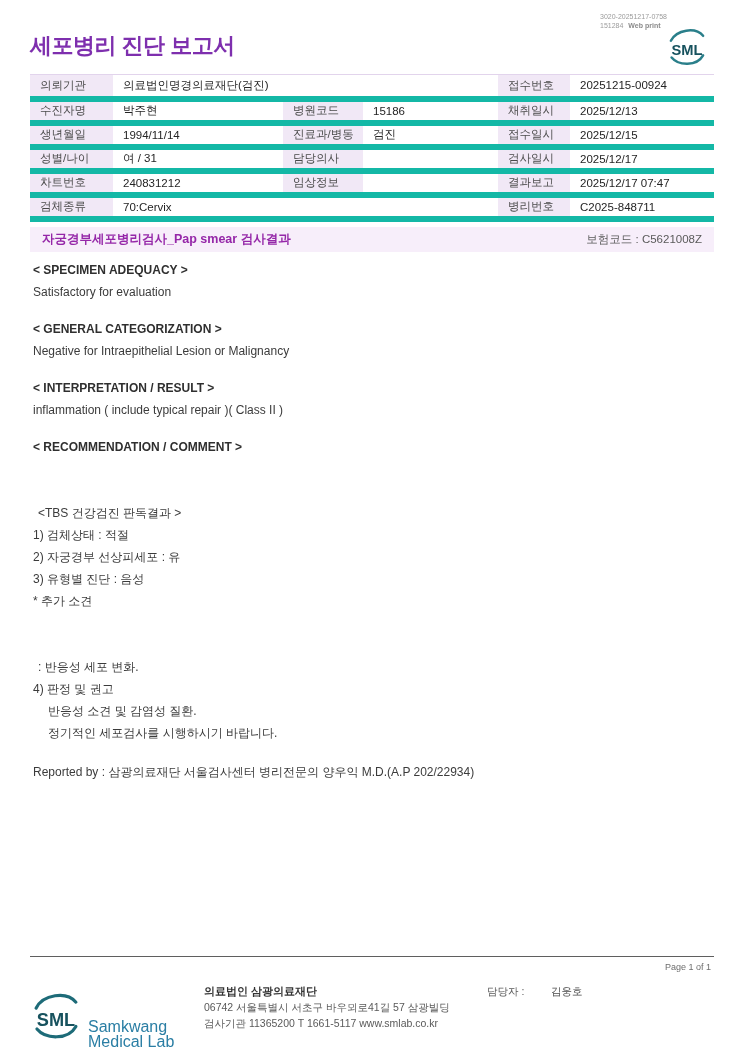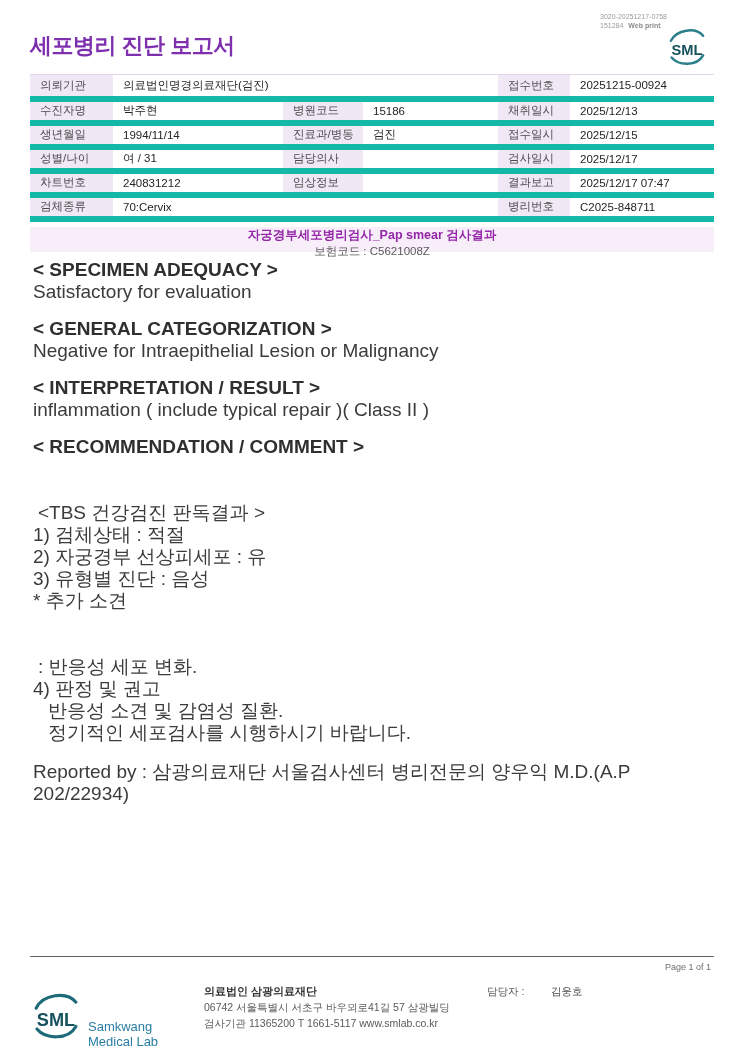--- a/index.html
+++ b/index.html
@@ -16,39 +16,39 @@
   .logo-top { position:absolute; top:27px; right:36px; width:42px; height:40px; }
 
   
   .info-table { position:absolute; top:74px; left:30px; width:684px; border-collapse:collapse; font-size:11.5px; table-layout:fixed; }
   .info-table td { height:24px; border-top:1px solid #e2d4ec; border-bottom:6px solid #14b8a6; padding:0 10px; white-space:nowrap; overflow:hidden; }
   .info-table td.lbl { background:#f1e8f6; color:#4a4a4a; text-align:justify; text-align-last:justify; }
   .info-table td.val { background:#fff; color:#242424; }
 
   
   .banner { position:absolute; top:227px; left:30px; width:684px; height:25px; background:#f7eefa;
-            display:flex; justify-content:space-between; align-items:center; padding:0 12px;flex-direction:column; }
+            display:flex; justify-content:space-between; align-items:center; padding:0 12px; }
   .banner .btitle { color:#9527a8; font-weight:bold; font-size:12.5px; }
   .banner .bcode { color:#5a5a5a; font-size:11.5px; }
 
   
-  .report { position:absolute; top:259px; left:33px; width:660px; font-size:19px; line-height:22px; color:#3b3b3b; }
+  .report { position:absolute; top:259px; left:33px; width:660px; font-size:12px; line-height:22px; color:#3b3b3b; }
   .report .h { font-weight:bold; color:#2f2f2f; }
   .report .gap { margin-top:15px; }
   .report .ind1 { padding-left:5px;margin-top:44px; }
   .report .ind2 { padding-left:15px; }
   .report .rep { margin-top:17px; }
 
   
   .divider { position:absolute; top:956px; left:30px; width:684px; border-top:1px solid #5f5f5f; }
   .page-num { position:absolute; top:962px; right:33px; font-size:9px; color:#6e6e6e; }
   .footer { position:absolute; top:983px; left:30px; width:684px; display:flex; align-items:flex-start; }
   .logo-block { display:flex; align-items:center; width:150px; }
   .logo-bottom { width:52px; height:50px; }
-  .wordmark { margin-left:6px; font-size:13px; line-height:15px; color:#2a7ea4;margin-top:36px; }
+  .wordmark { margin-left:6px; font-size:16px; line-height:15px; color:#2a7ea4;margin-top:36px; }
   .company { margin-left:24px; width:255px; font-size:10.5px; color:#5a5a5a; line-height:16px; }
   .company .cname { font-weight:bold; font-size:11px; color:#333; }
   .contact { margin-left:28px; font-size:10.5px; color:#4a4a4a; line-height:17px; }
   .contact .row { display:flex; }
   .contact .clabel { width:48px; color:#5a5a5a; }
   .contact .cval { margin-left:16px; }
 
   svg text { font-family:"Liberation Sans",sans-serif; }
 </style>
 </head>

